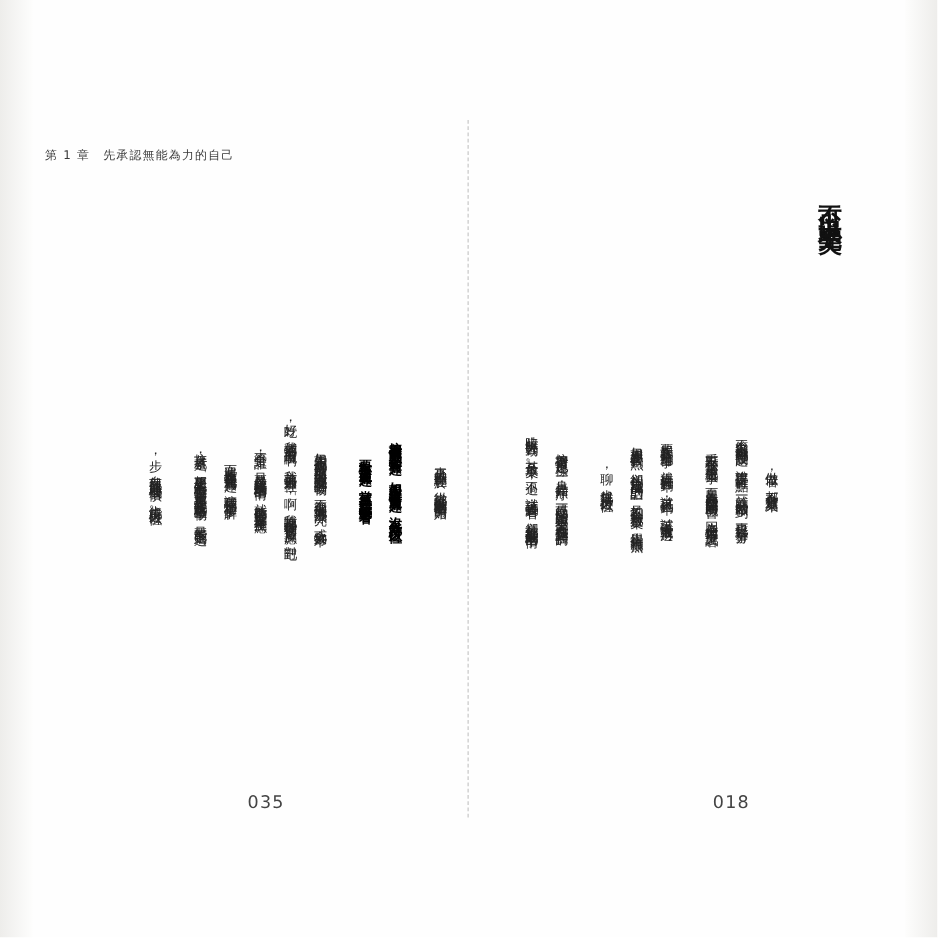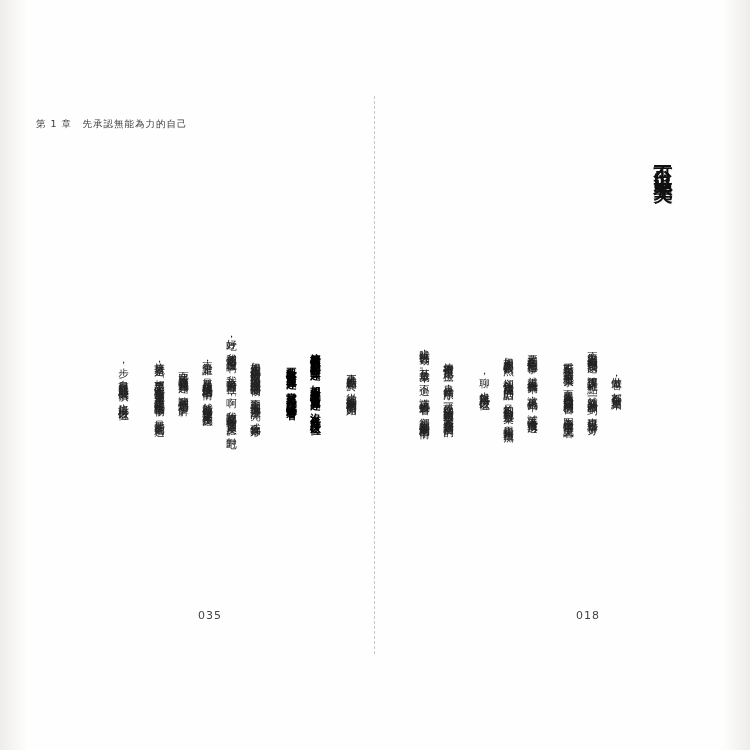--- a/index.html
+++ b/index.html
@@ -107,22 +107,22 @@
     white-space: pre-line;
   }
   .col.bold {
     font-weight: bold;
     color: #000;
     letter-spacing: 1.6px;
   }
 
   .folio {
     position: absolute;
-    bottom: 128px;
-    font-size: 11px;
+    bottom: 100px;
+    font-size: 14px;
     color: #444;
     letter-spacing: 1px;
   }
   .folio-right { right: 130px; }
   .folio-left  { left: 178px; }
 
   
   .gutter {
     position: absolute;
     left: 374px;

